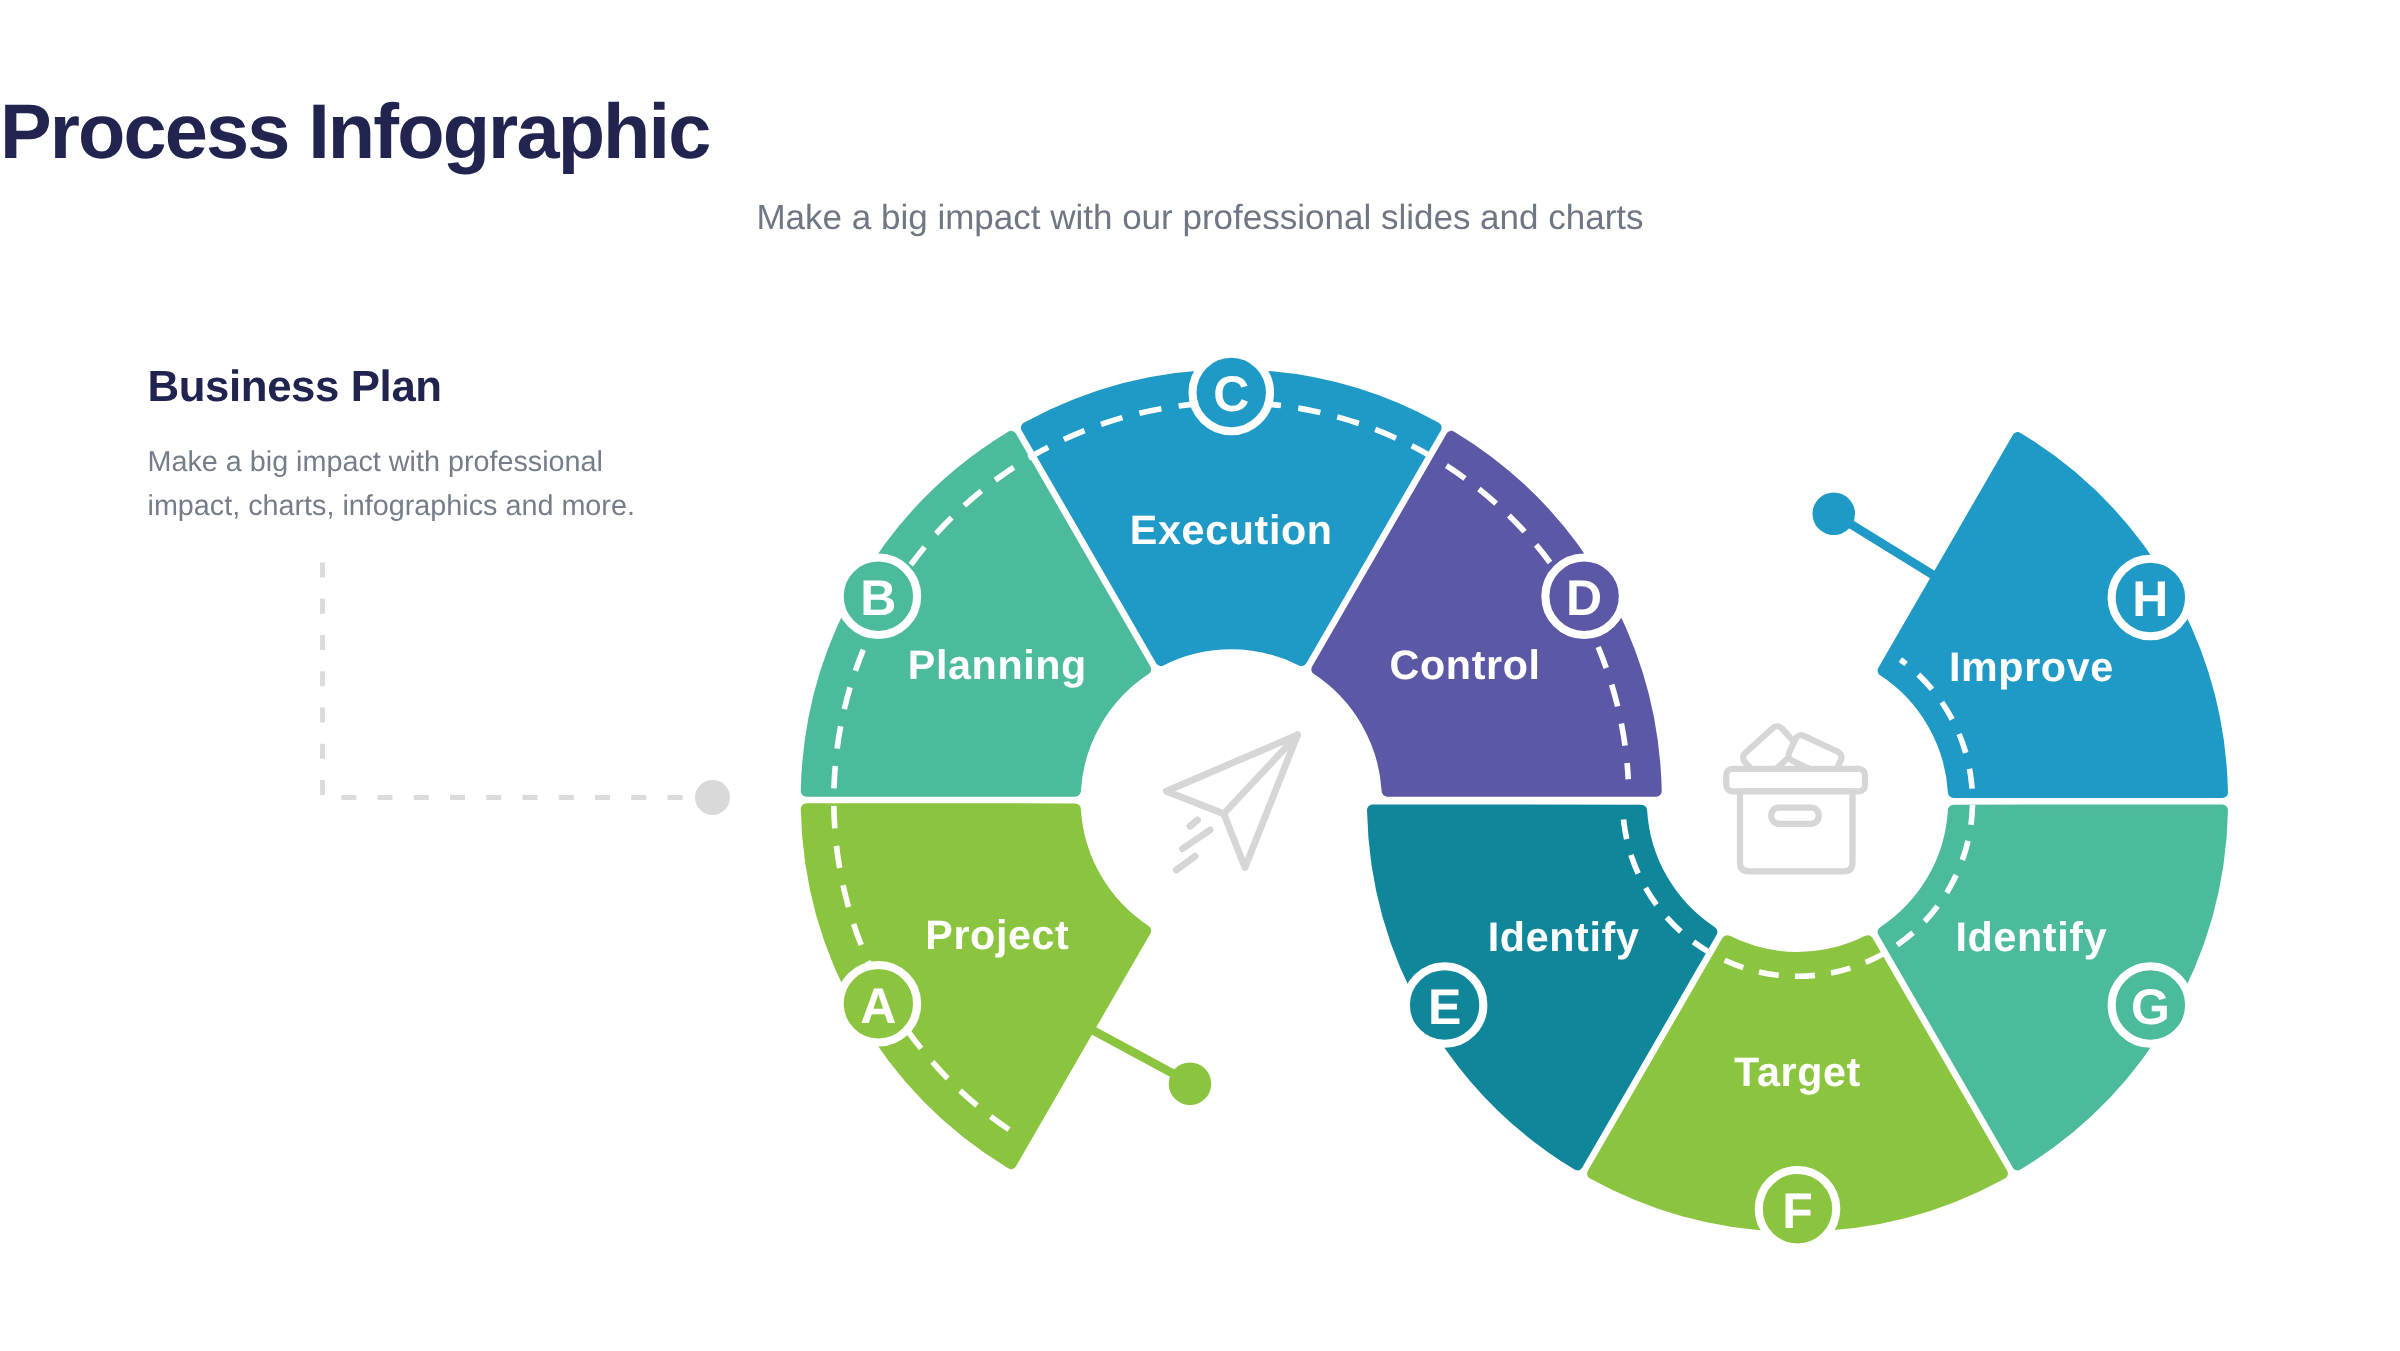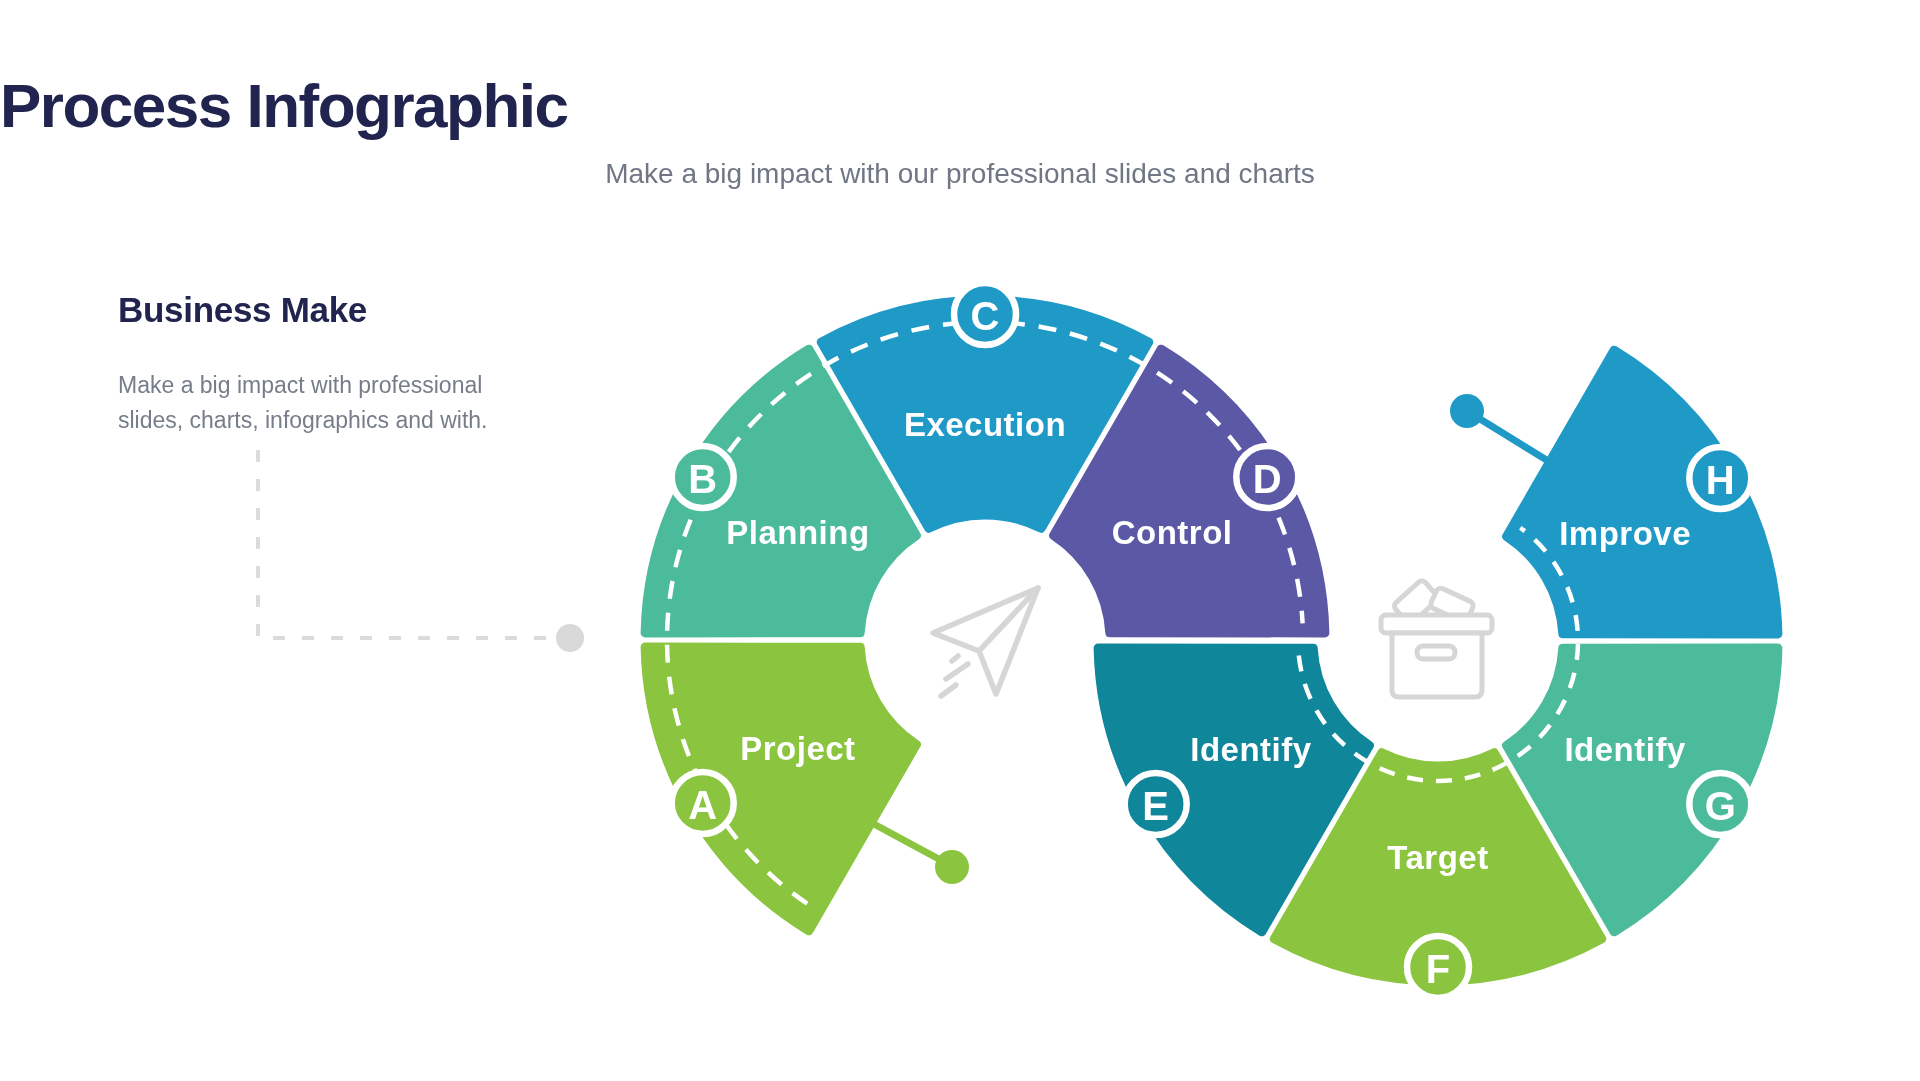--- a/index.html
+++ b/index.html
@@ -4,37 +4,37 @@
 <style>
   html,body{margin:0;padding:0;background:#fff;}
   .stage{position:relative;width:1920px;height:1081px;background:#ffffff;overflow:hidden;
          font-family:"Liberation Sans", sans-serif;}
   .title{position:absolute;left:0;right:0;top:70px;
          font-size:62px;font-weight:700;letter-spacing:-1.5px;color:#20244F;}
   .subtitle{position:absolute;left:0;right:0;top:158px;text-align:center;
          font-size:28px;font-weight:400;color:#6F7684;}
   .panel{position:absolute;left:118px;top:290px;width:460px;}
   .panel-heading{font-size:35px;font-weight:700;color:#20244F;letter-spacing:-0.3px;}
-  .panel-desc{margin-top:38px;font-size:23px;line-height:35px;color:#767D8A;}
+  .panel-desc{margin-top:22px;font-size:23px;line-height:35px;color:#767D8A;}
   svg text{font-family:"Liberation Sans", sans-serif;}
   .seg-label{font-size:33px;font-weight:700;fill:#ffffff;letter-spacing:0.5px;}
   .badge-letter{font-size:40px;font-weight:700;fill:#ffffff;}
 </style>
 </head>
 <body>
 
 <div class="stage">
   <div class="title">Process Infographic</div>
   <div class="subtitle">Make a big impact with our professional slides and charts</div>
 
   <div class="panel">
-    <div class="panel-heading">Business Make</div>
+    <div class="panel-heading">Business Plan</div>
     <div class="panel-desc">
       <span>Make a big impact with professional</span><br>
-      <span>slides, charts, infographics and with.</span>
+      <span>impact, charts, infographics and more.</span>
     </div>
   </div>
 
   <svg id="diagram" width="1920" height="1081" viewBox="0 0 1920 1081">
       <path d="M 808.9 930.8 A 340 340 0 0 1 645.1 647.1 L 860.2 647.2 A 125 125 0 0 0 916.4 744.5 Z" fill="#8BC540" stroke="#8BC540" stroke-width="9" stroke-linejoin="round"></path>
       <path d="M 645.1 632.9 A 340 340 0 0 1 808.9 349.2 L 916.4 535.5 A 125 125 0 0 0 860.2 632.8 Z" fill="#4CBB9B" stroke="#4CBB9B" stroke-width="9" stroke-linejoin="round"></path>
       <path d="M 821.2 342.1 A 340 340 0 0 1 1148.8 342.1 L 1041.2 528.3 A 125 125 0 0 0 928.8 528.3 Z" fill="#1F9AC6" stroke="#1F9AC6" stroke-width="9" stroke-linejoin="round"></path>
       <path d="M 1161.1 349.2 A 340 340 0 0 1 1324.9 632.9 L 1109.8 632.8 A 125 125 0 0 0 1053.6 535.5 Z" fill="#5B58A6" stroke="#5B58A6" stroke-width="9" stroke-linejoin="round"></path>
       <path d="M 1261.9 931.8 A 340 340 0 0 1 1098.1 648.1 L 1313.2 648.2 A 125 125 0 0 0 1369.4 745.5 Z" fill="#10869B" stroke="#10869B" stroke-width="9" stroke-linejoin="round"></path>
       <path d="M 1601.8 938.9 A 340 340 0 0 1 1274.2 938.9 L 1381.8 752.7 A 125 125 0 0 0 1494.2 752.7 Z" fill="#8BC540" stroke="#8BC540" stroke-width="9" stroke-linejoin="round"></path>

